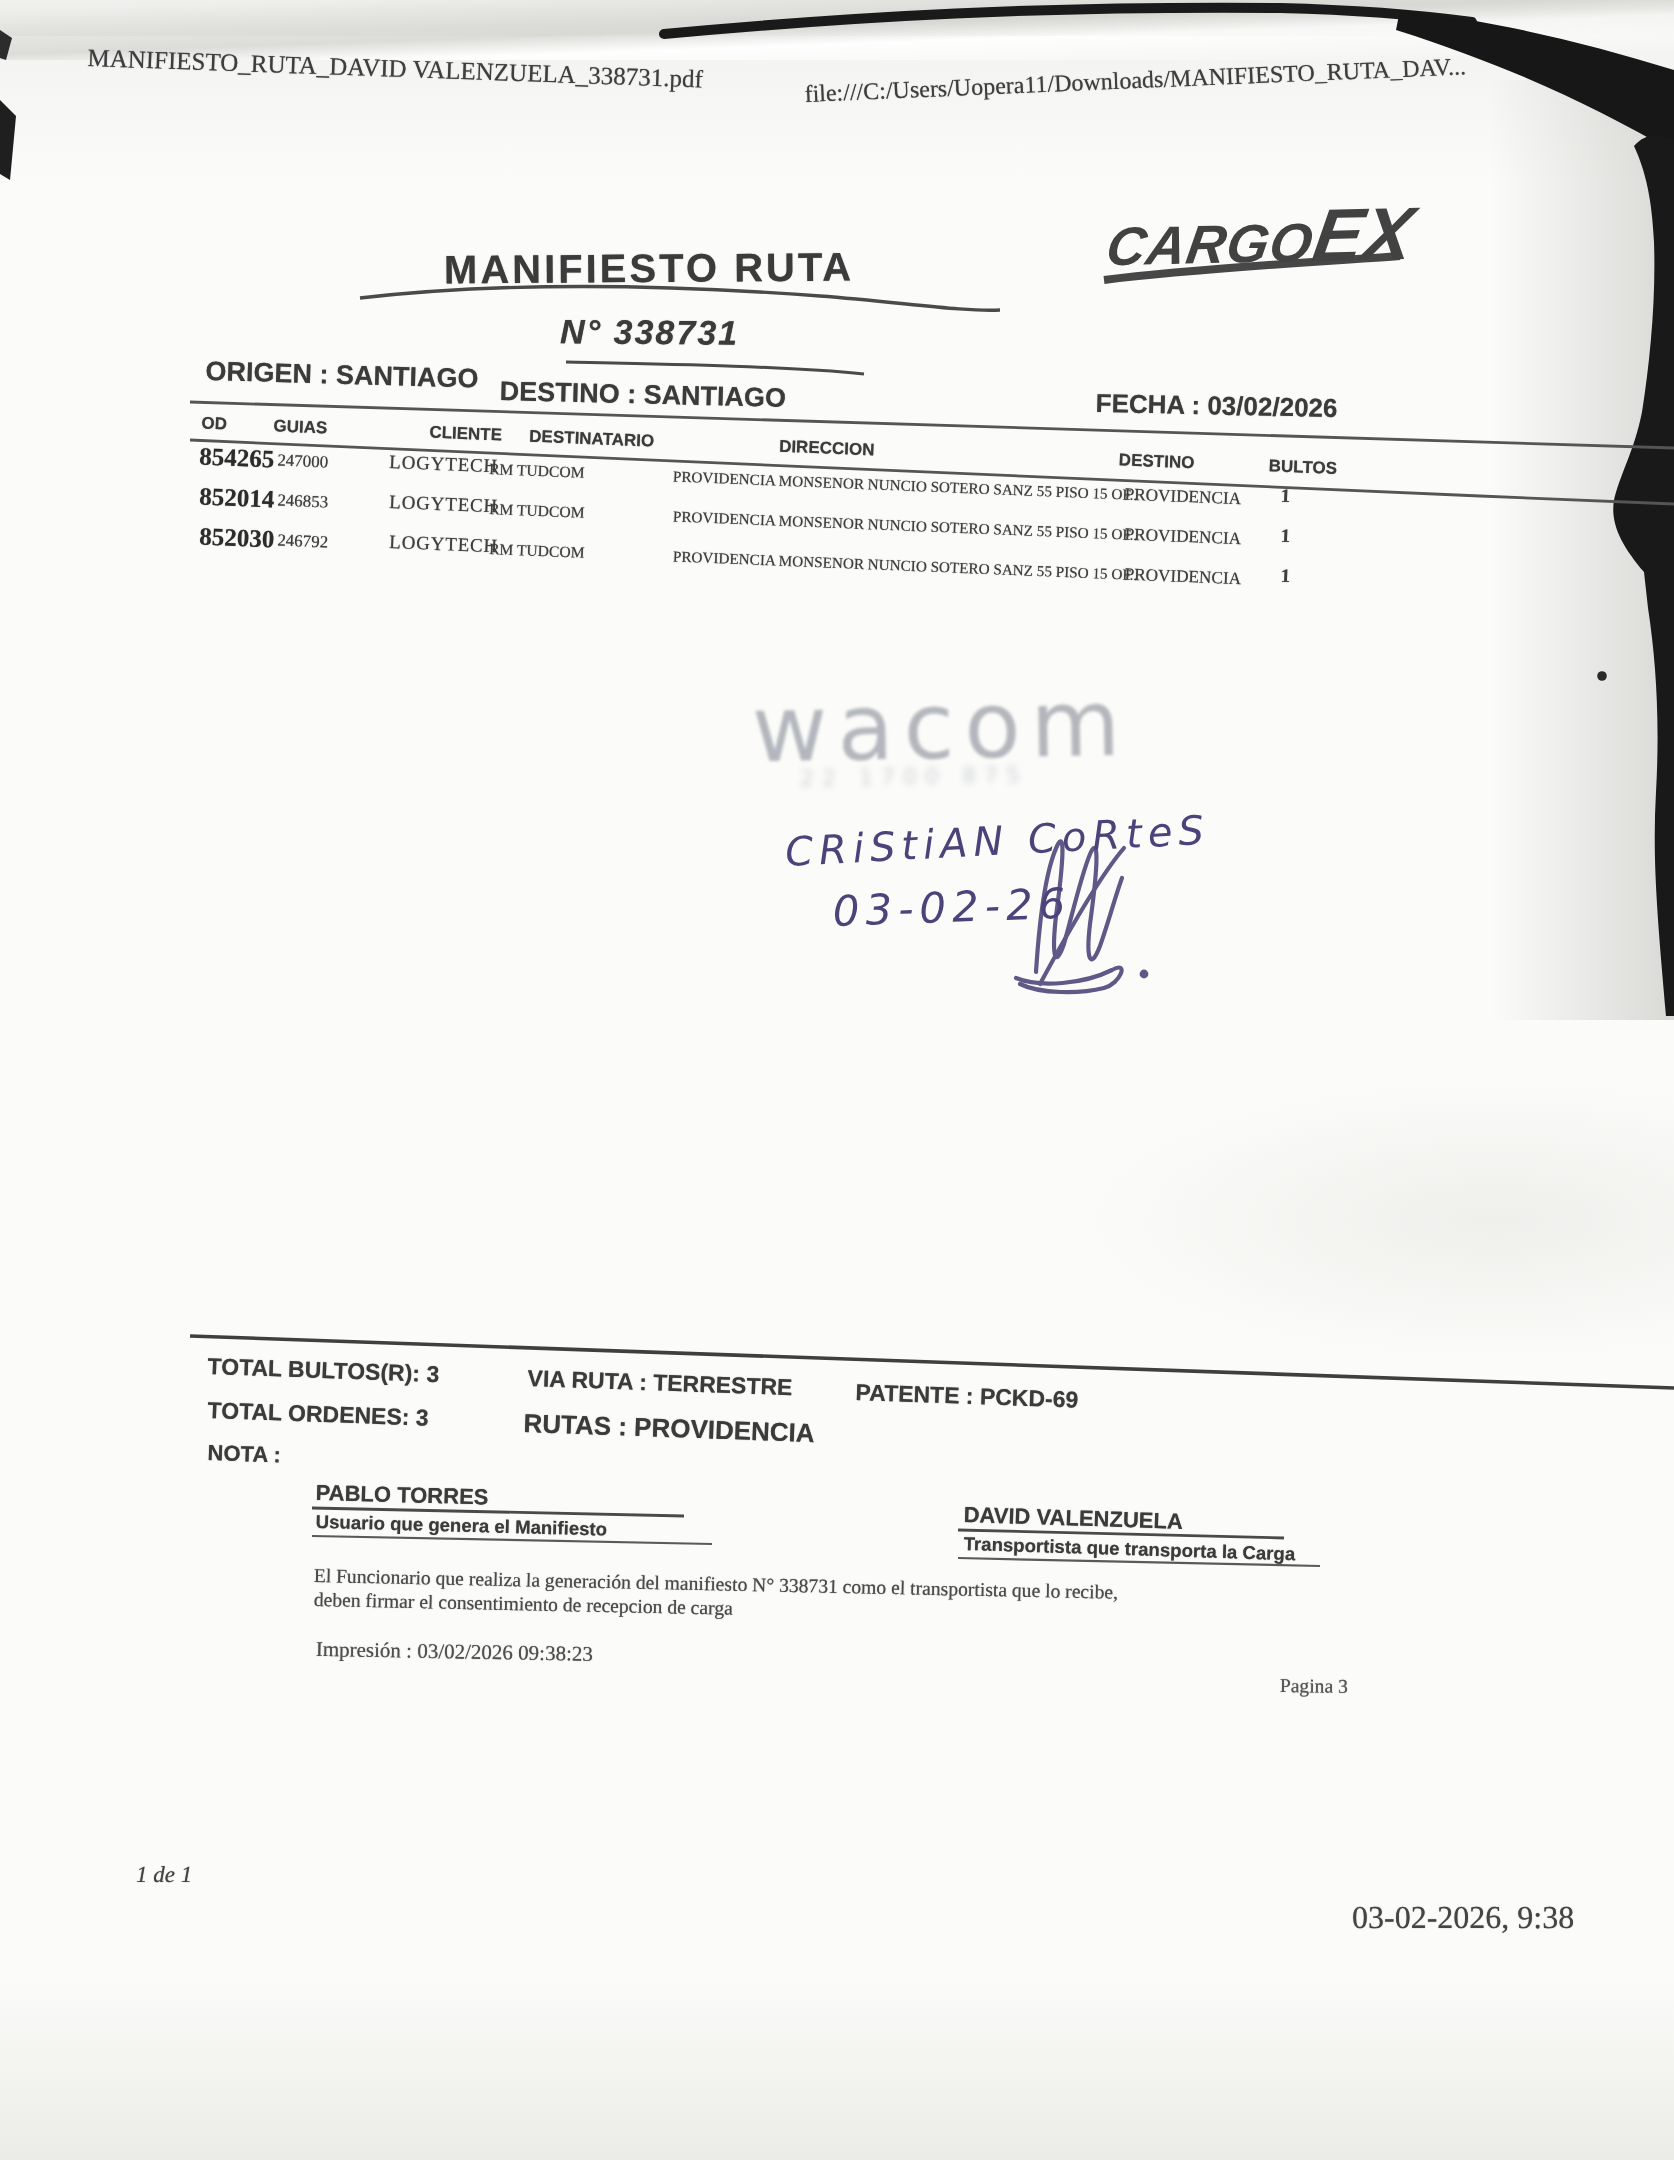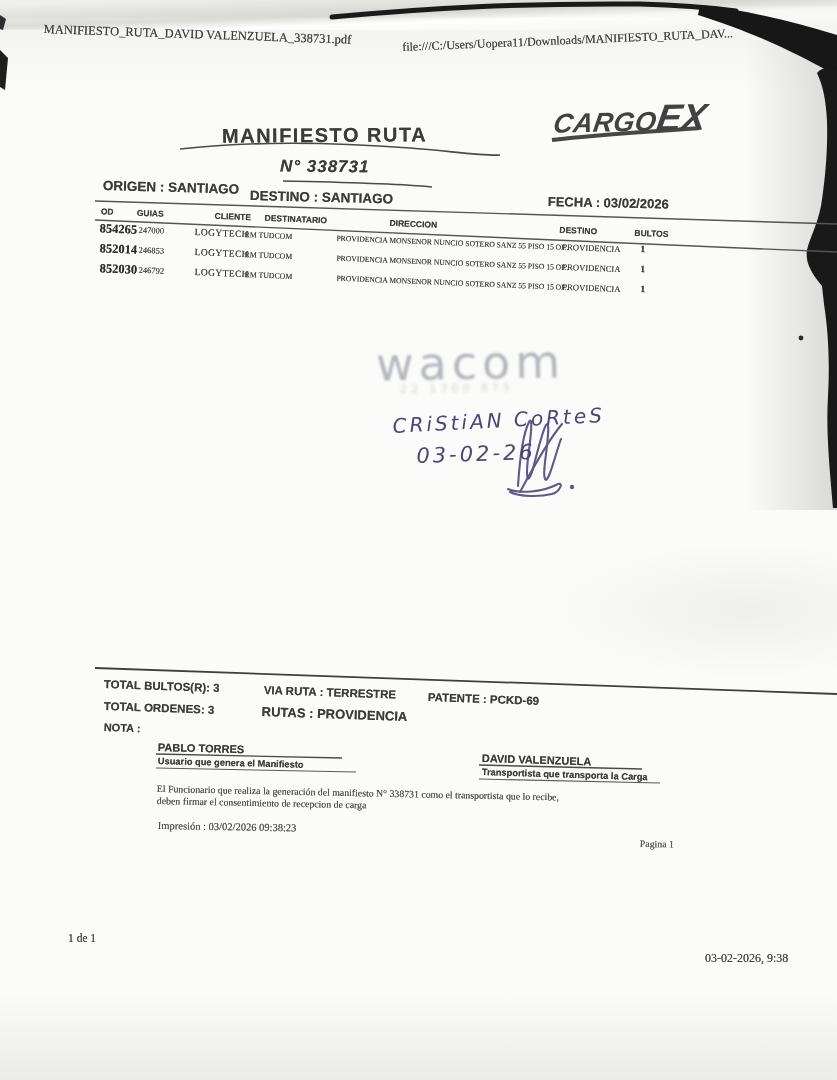--- a/index.html
+++ b/index.html
@@ -144,18 +144,18 @@
 
   <div class="abs sansb scantext" style="left:158px;top:741px;font-size:11px;transform:rotate(1.5deg);transform-origin:left top;">PABLO  TORRES</div>
   <div class="abs sansb scantext" style="left:158px;top:756px;font-size:9.3px;font-weight:bold;transform:rotate(1.5deg);transform-origin:left top;">Usuario que genera el Manifiesto</div>
   <div class="abs sansb scantext" style="left:482px;top:752px;font-size:11px;transform:rotate(1.8deg);transform-origin:left top;">DAVID VALENZUELA</div>
   <div class="abs sansb scantext" style="left:482px;top:767px;font-size:9.3px;font-weight:bold;transform:rotate(1.8deg);transform-origin:left top;">Transportista que transporta la Carga</div>
 
   <div class="abs serif scantext" style="left:157px;top:783px;font-size:9.8px;color:#4a4a4a;transform:rotate(1.2deg);transform-origin:left top;">El Funcionario que realiza la generación del manifiesto N° 338731 como el transportista que lo recibe,</div>
   <div class="abs serif scantext" style="left:157px;top:795px;font-size:9.8px;color:#4a4a4a;transform:rotate(1.2deg);transform-origin:left top;">deben firmar el consentimiento de recepcion de carga</div>
 
   <div class="abs serif scantext" style="left:158px;top:820px;font-size:10.5px;color:#4f4f4f;transform:rotate(1deg);transform-origin:left top;">Impresión : 03/02/2026 09:38:23</div>
-  <div class="abs serif scantext" style="left:640px;top:838px;font-size:9.8px;color:#555;transform:rotate(.8deg);transform-origin:left top;">Pagina 1</div>
+  <div class="abs serif scantext" style="left:640px;top:838px;font-size:9.8px;color:#555;transform:rotate(.8deg);transform-origin:left top;">Pagina 3</div>
 
-  <div class="abs serif scantext" style="left:68px;top:932px;font-size:11.5px;color:#444;">1 de 1</div>
-  <div class="abs serif scantext" style="left:705px;top:951px;font-size:12px;color:#444;">03-02-2026, 9:38</div>
+  <div class="abs serif scantext" style="left:68px;top:932px;font-size:11.5px;color:#444;font-style:italic;">1 de 1</div>
+  <div class="abs serif scantext" style="left:676px;top:951px;font-size:16px;color:#444;">03-02-2026, 9:38</div>
 
 </div>
 
 </body></html>

